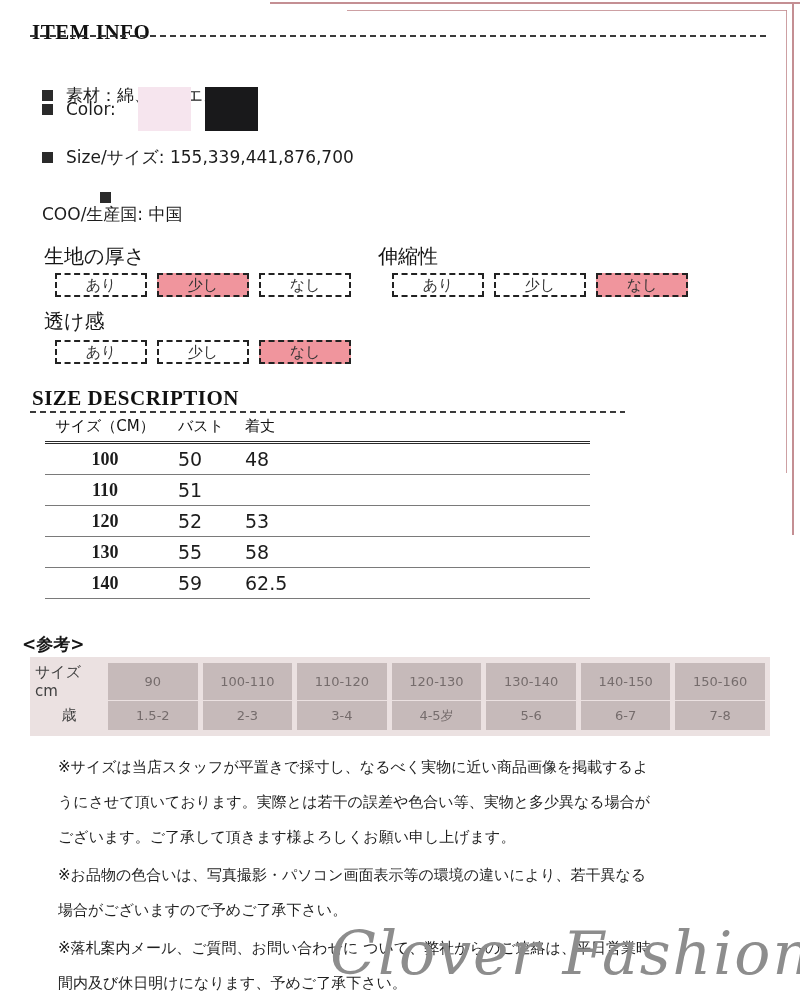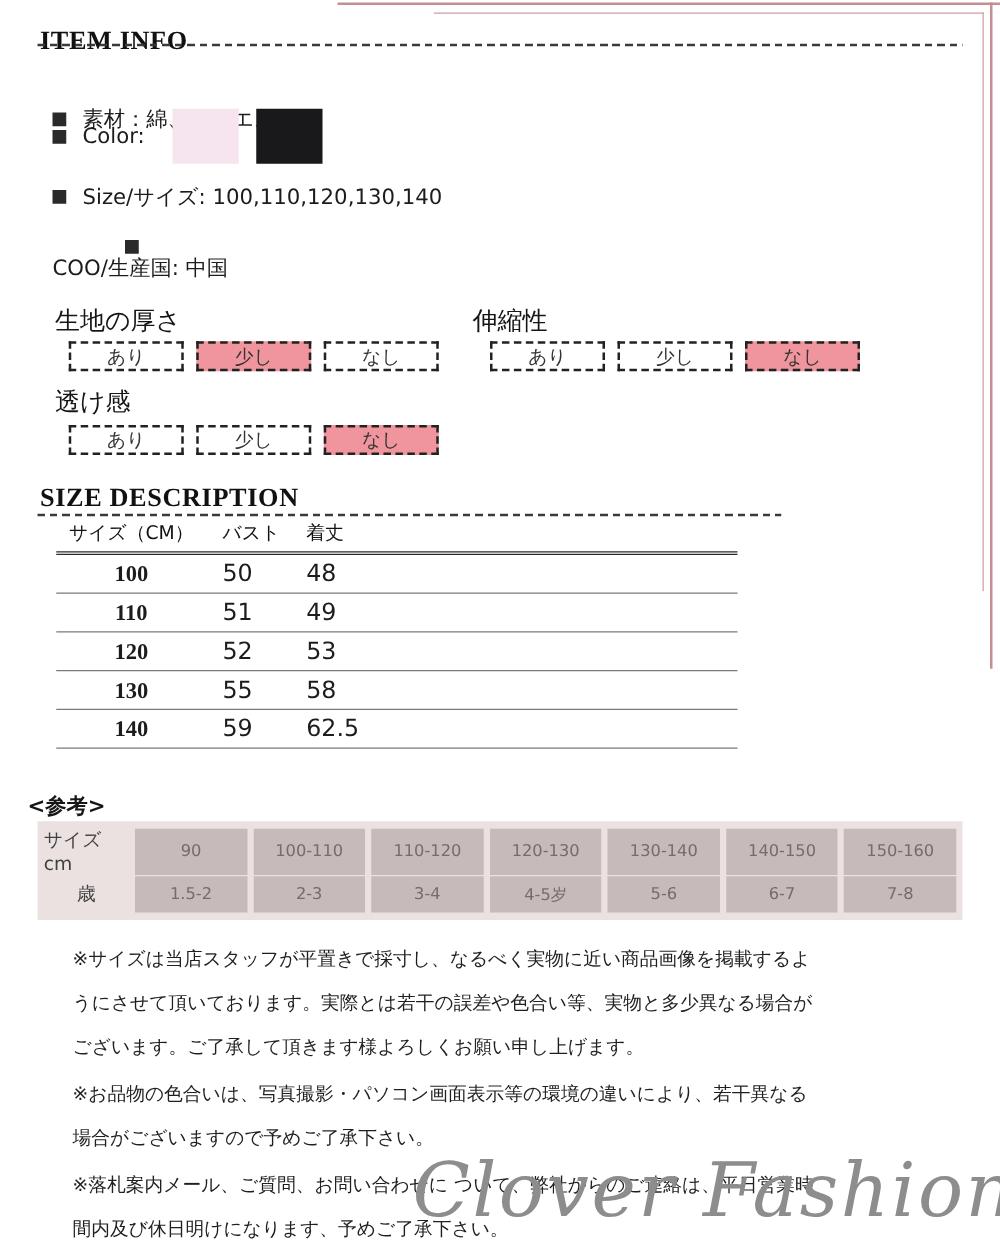--- a/index.html
+++ b/index.html
@@ -83,21 +83,21 @@
 
   <div class="bullet-row" style="top:87px;height:44px;">
     <span class="bullet-sq"></span>
     <span>Color:</span>
     <span class="swatch first" style="background: rgb(246, 229, 238);"></span>
     <span class="swatch" style="background: rgb(25, 25, 27);"></span>
   </div>
 
   <div class="bullet-row" style="top:146px;">
     <span class="bullet-sq"></span>
-    <span>Size/サイズ: 100,110,120,130,140</span>
+    <span>Size/サイズ: 155,339,441,876,700</span>
   </div>
 
   <div class="bullet-row" style="top:192px;flex-direction:column;">
     <span class="bullet-sq"></span>
     <span>COO/生産国: 中国</span>
   </div>
 
   <div class="attr-label" style="left:44px;top:243px;">生地の厚さ</div>
   <div class="opt-row" style="left:55px;top:273px;">
     <div class="opt">あり</div>
@@ -130,21 +130,20 @@
     </div>
     <div class="st-body">
       <div class="st-row">
         <div class="st-c1">100</div>
         <div class="st-c2">50</div>
         <div class="st-c3">48</div>
       </div>
       <div class="st-row">
         <div class="st-c1">110</div>
         <div class="st-c2">51</div>
-        <div class="st-c3">49</div>
       </div>
       <div class="st-row">
         <div class="st-c1">120</div>
         <div class="st-c2">52</div>
         <div class="st-c3">53</div>
       </div>
       <div class="st-row">
         <div class="st-c1">130</div>
         <div class="st-c2">55</div>
         <div class="st-c3">58</div>

